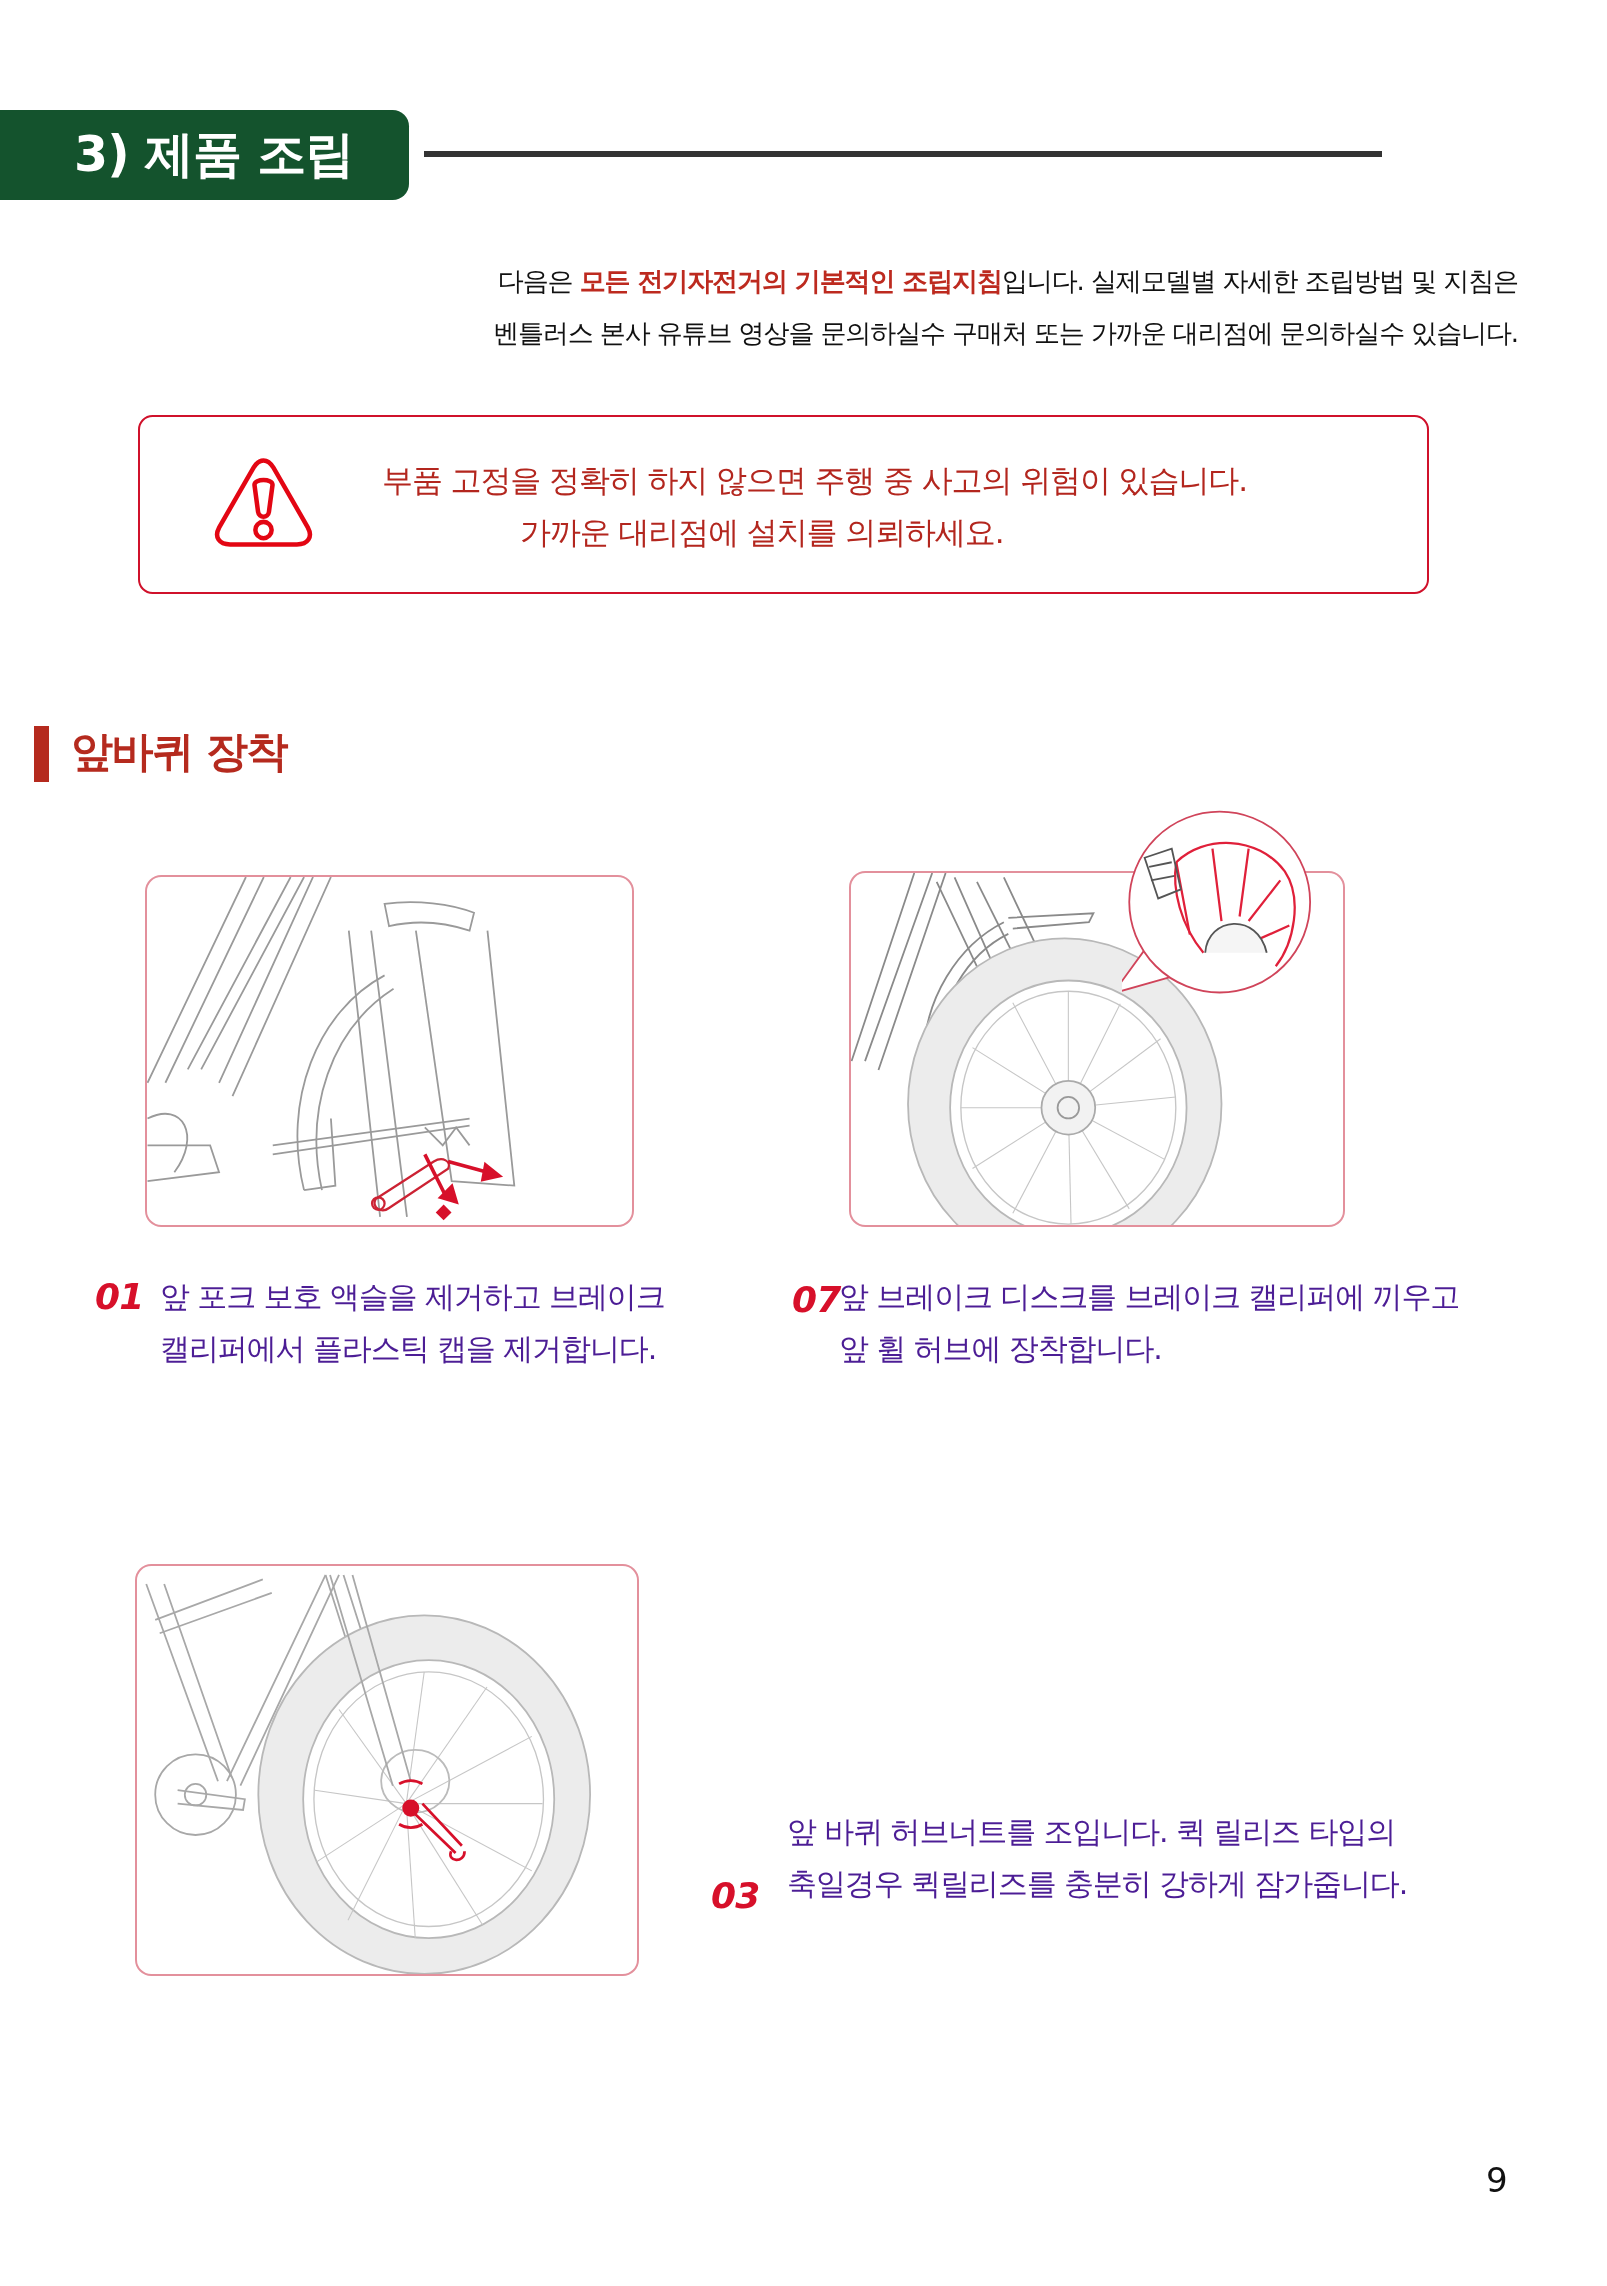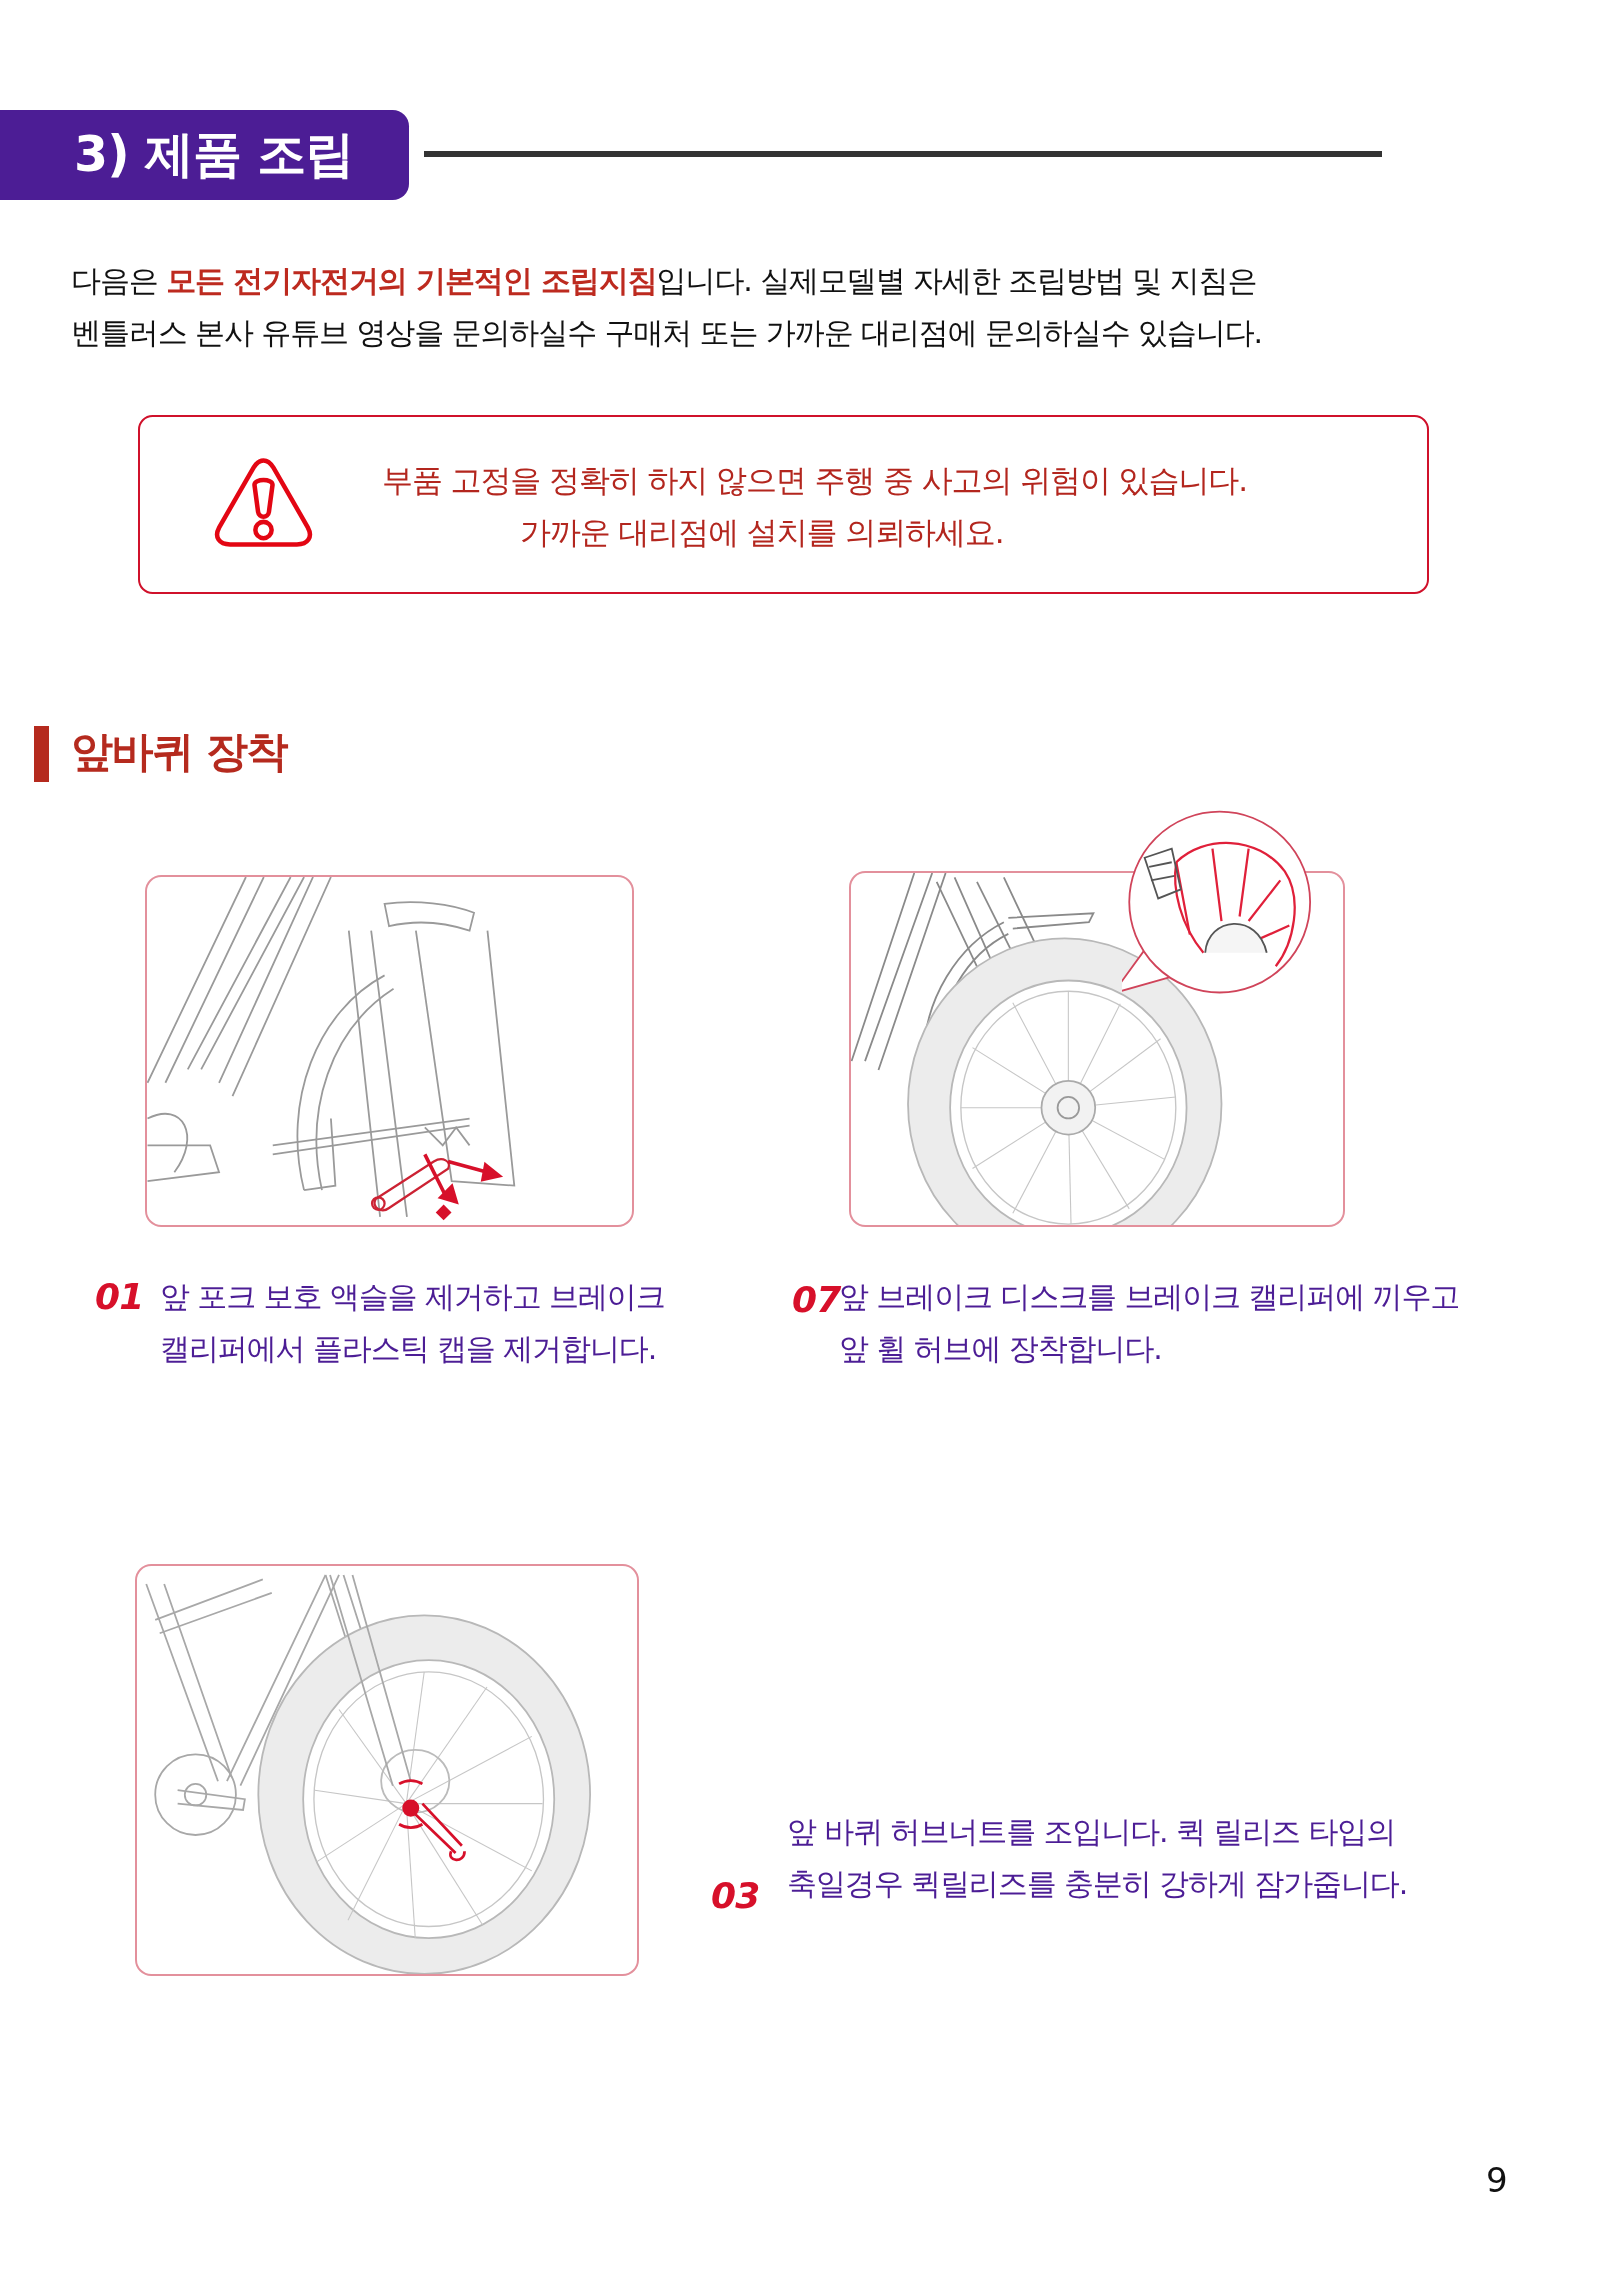--- a/index.html
+++ b/index.html
@@ -1,29 +1,29 @@
 <!DOCTYPE html>
 <html style="font-size:14.5px"><head>
 <meta charset="utf-8">
 <style>
   html, body { margin: 0; padding: 0; background: #ffffff; }
   body { width: 1607px; height: 2287px; position: relative; overflow: hidden;
          font-family: "DejaVu Sans", "Liberation Sans", sans-serif; color: #111; }
   .abs { position: absolute; }
 
   
-  .section-tab { left: 0; top: 110px; width: 409px; height: 90px; background: #4c1d95;
+  .section-tab { left: 0; top: 110px; width: 409px; height: 90px; background: #14532d;
                  border-radius: 0 16.3px 16.3px 0; display: flex; align-items: center; }
   .section-tab span { color: #ffffff; font-size: 49px; font-weight: bold; margin-left: 74px;
                       letter-spacing: -0.9px; }
   .section-rule { left: 424px; top: 151px; width: 958px; height: 6.3px; background: #333333; }
 
   
-  .intro { left: 71px; top: 255px; width: 1447px; font-size: 30px; line-height: 52px;
-           letter-spacing: -1.1px; color: #111; white-space: nowrap; }
+  .intro { left: 71px; top: 255px; width: 1447px; font-size: 26px; line-height: 52px;
+           letter-spacing: -1.1px; color: #111; white-space: nowrap; text-align: right; }
   .intro .hl { color: #bd2a1f; font-weight: bold; }
 
   
   .warn-box { left: 138px; top: 415px; width: 1291px; height: 179px; border: 2.3px solid #d0112b;
               border-radius: 14.5px; box-sizing: border-box; }
   .warn-icon { left: 212px; top: 455px; width: 103px; height: 94px; }
   .warn-line1 { left: 382px; top: 460px; font-size: 31px; color: #b3261e; letter-spacing: -1.1px; white-space: nowrap; }
   .warn-line2 { left: 520px; top: 512px; font-size: 31px; color: #b3261e; letter-spacing: -1.1px; white-space: nowrap; }
 
   

